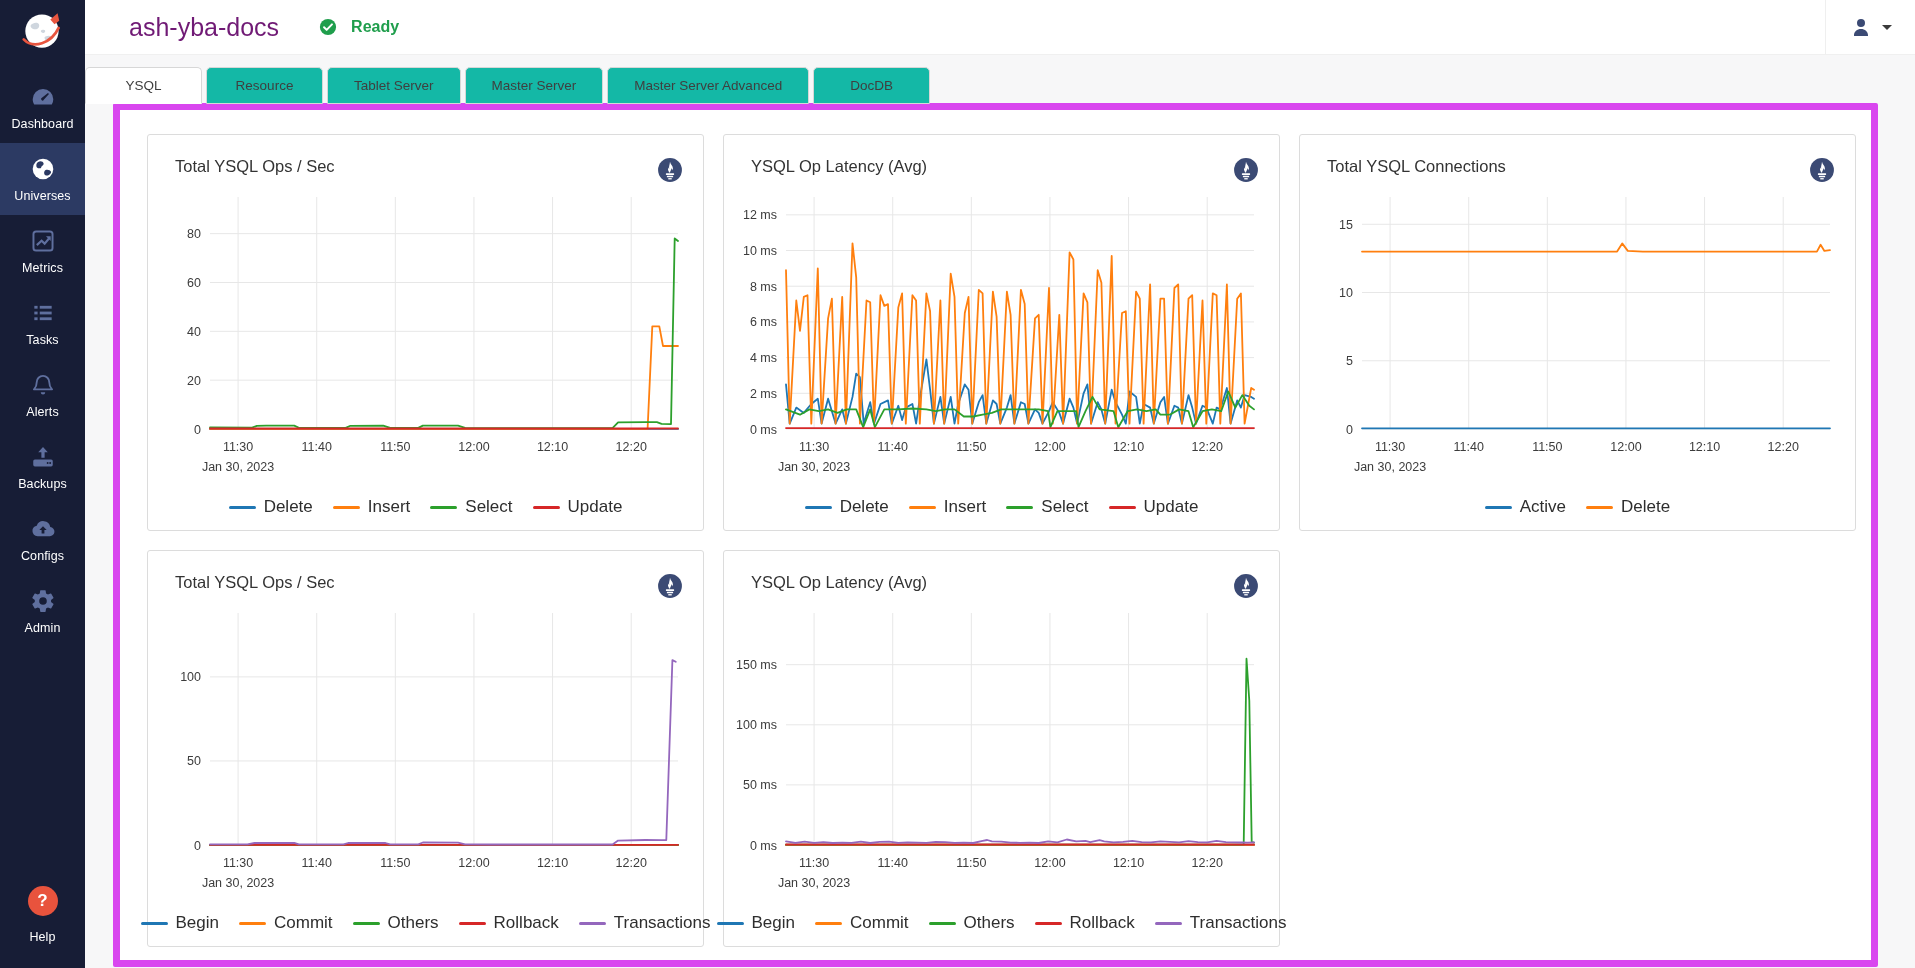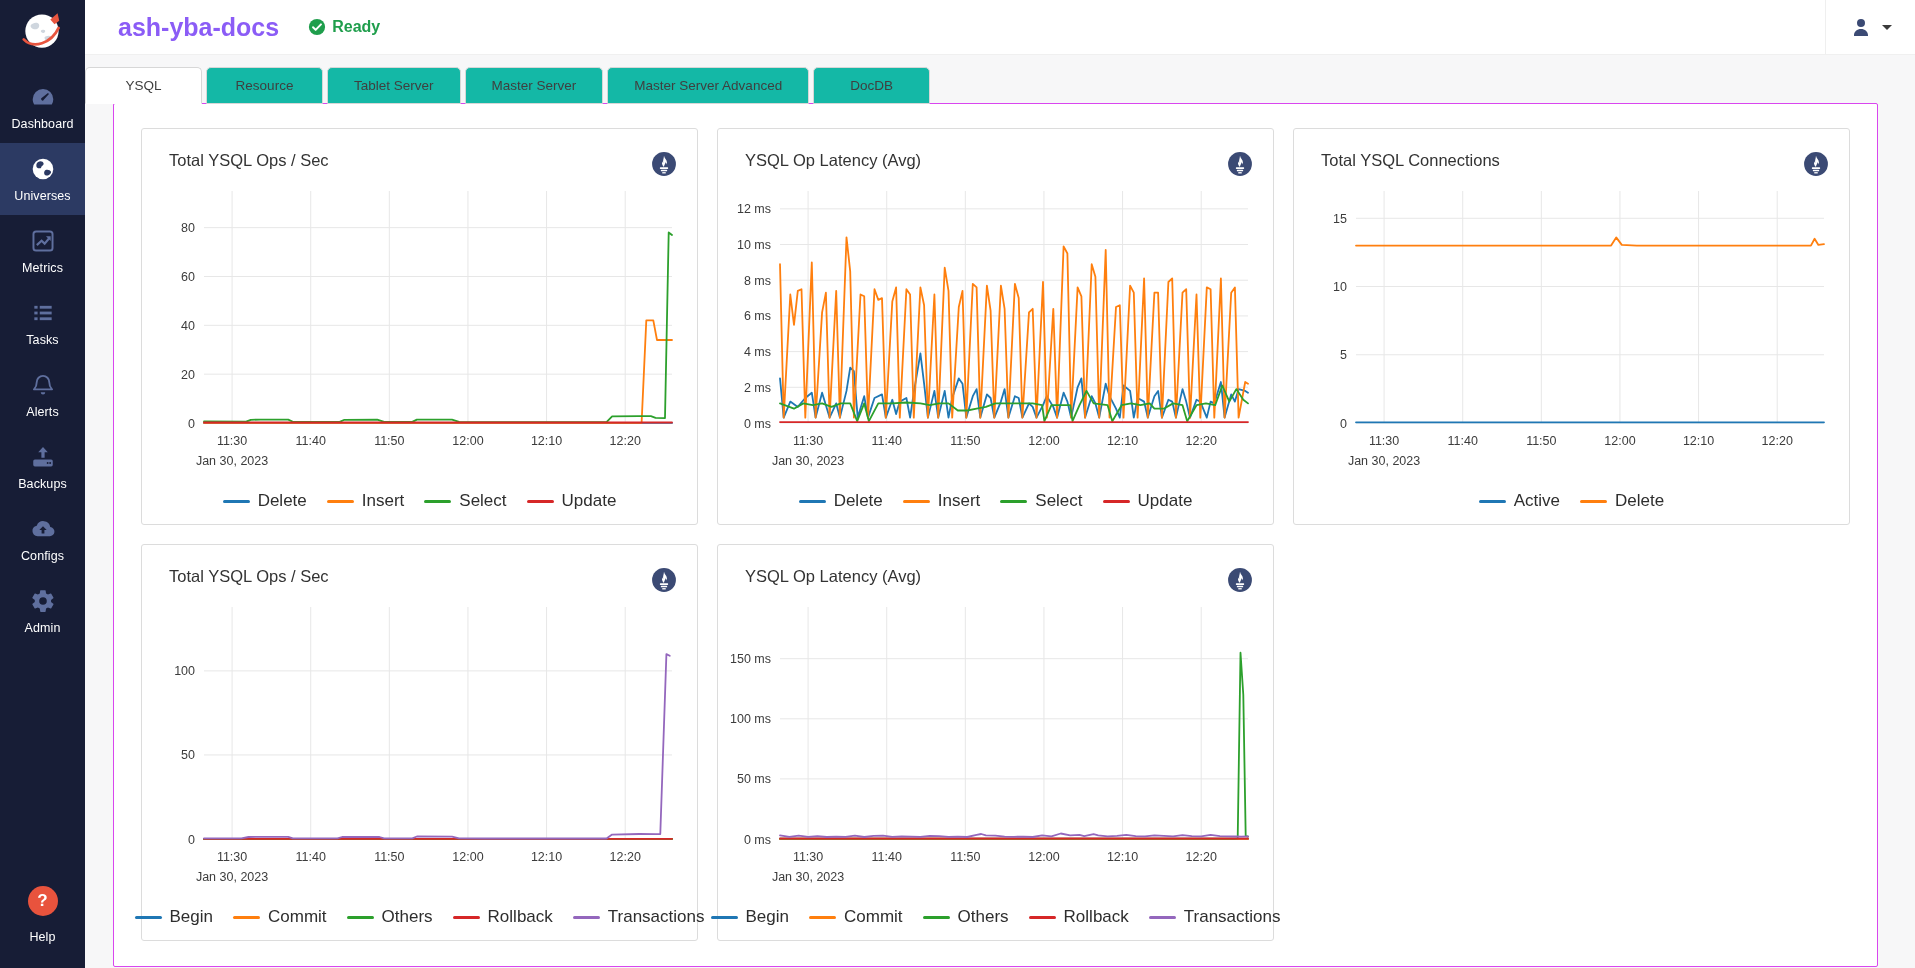--- a/index.html
+++ b/index.html
@@ -32,23 +32,23 @@
     color:#fff; font-weight:bold; font-size:17px;
     display:flex; align-items:center; justify-content:center; margin:0 auto 7px;
   }
 
   
   .main { flex:1; display:flex; flex-direction:column; min-width:0; }
   .header {
     height:55px; flex-shrink:0; background:#fff; border-bottom:1px solid #f0f0f0;
     display:flex; align-items:center; padding-left:28px;
   }
-  .page-title { font-size:25px; font-weight:700; color:#8b5cf6; margin:5px; }
+  .page-title { font-size:25px; font-weight:400; color:#701a75; margin:16px; }
   .status-badge {
-    display:flex; align-items:center; gap:6px; margin-left:24px;
+    display:flex; align-items:center; gap:14px; margin-left:24px;
     color:#1f9e4c; font-weight:700; font-size:16px;
   }
   .status-badge svg { width:18px; height:18px; display:block; }
   .user-menu {
     margin-left:auto; height:100%; width:90px; border-left:1px solid #efefef;
     display:flex; align-items:center; justify-content:center; gap:9px; cursor:pointer;
   }
   .user-menu svg { width:24px; height:24px; }
   .caret { width:0; height:0; border-left:5px solid transparent; border-right:5px solid transparent; border-top:5px solid #3a3a3a; }
 
@@ -56,21 +56,21 @@
   .content { flex:1; padding-top:12px; min-height:0; }
   .tab-bar { display:flex; position:relative; z-index:2; margin-bottom:-1px; }
   .tab {
     min-width:117px; height:37px; padding:0 26px; margin-right:4px;
     display:flex; align-items:center; justify-content:center;
     background:#14b8a6; border:1px solid #d7d7d7; border-radius:5px 5px 0 0;
     font-size:13.5px; color:#3f3f3f; cursor:pointer; white-space:nowrap;
   }
   .tab.active { background:#fff; border-bottom-color:#fff; }
   .panel {
-    background:#fff; border:1px solid #d946ef; border-radius:2px;
+    background:#fff; border:7px solid #d946ef; border-radius:2px;
     margin:0 37px 0 28px; height:calc(100% - 37px);
     padding:24px 0 24px 27px; overflow:hidden;
   }
   .charts-grid { display:flex; flex-wrap:wrap; gap:19px; }
 
   
   .chart-card {
     width:557px; height:397px; background:#fff;
     border:1px solid #dcdcdc; border-radius:3px; padding:14px 0 0;
   }

